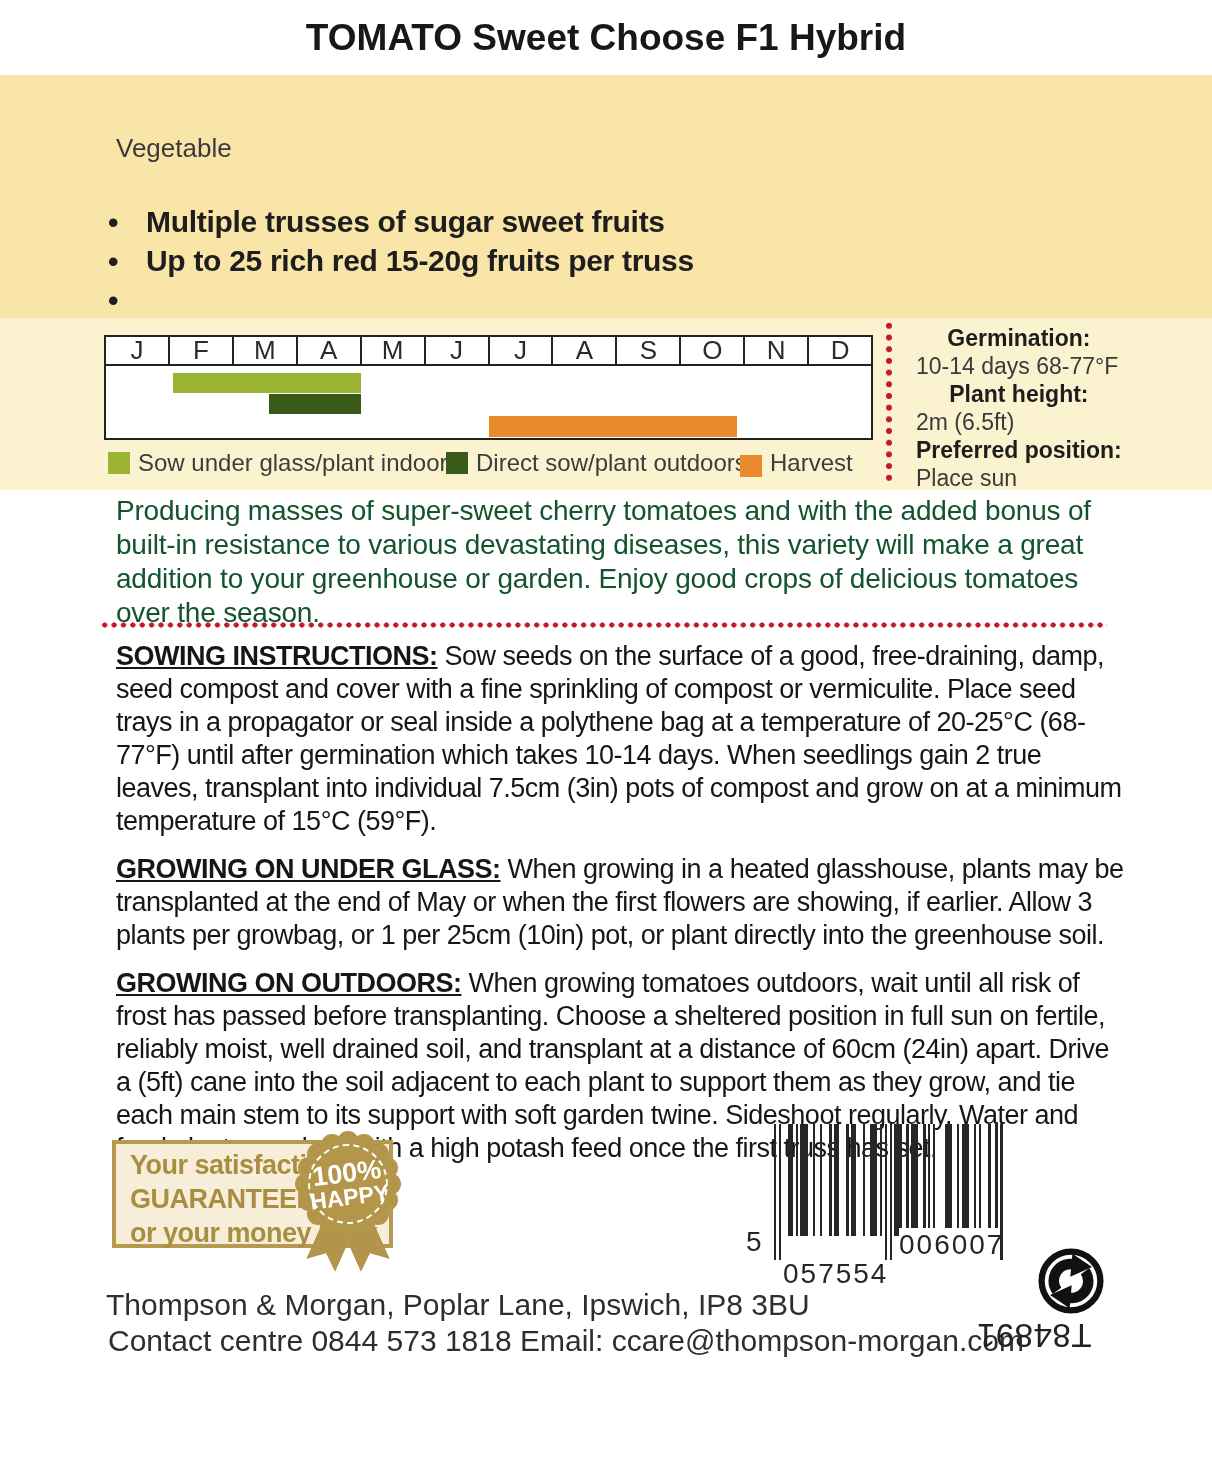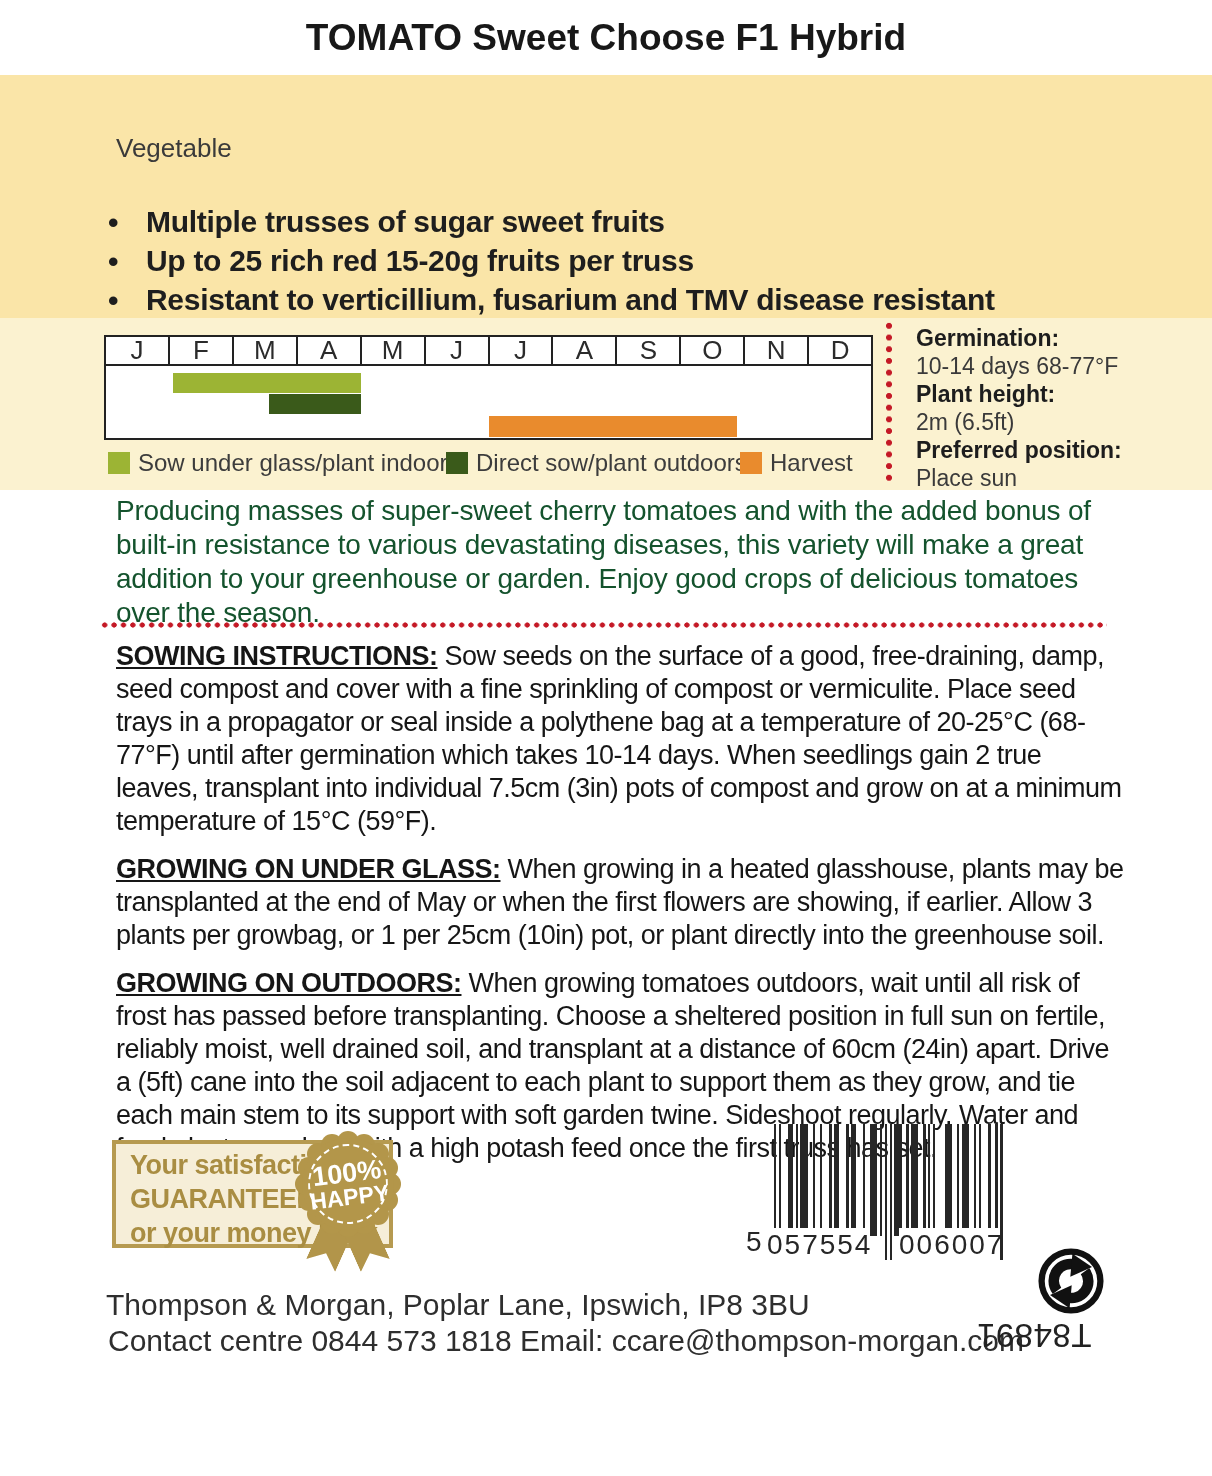--- a/index.html
+++ b/index.html
@@ -31,21 +31,21 @@
   .cal-bar.r0{top:7px;}
   .cal-bar.r1{top:28px;}
   .cal-bar.r2{top:50px;height:21px;}
   .legend{position:absolute;left:108px;top:131px;width:780px;font-size:24px;color:#3c3c3c;}
   .legend-item{position:absolute;display:flex;align-items:center;white-space:nowrap;}
   .legend-swatch{display:inline-block;width:22px;height:22px;margin-right:8px;}
   .vdots{position:absolute;left:883px;top:2px;width:12px;height:164px;
          background-image:radial-gradient(circle,#c41926 2.7px,transparent 3.3px);
          background-size:12px 11.7px;background-position:center top;background-repeat:repeat-y;}
   .info{position:absolute;left:916px;top:6px;line-height:28px;}
-  .info .lbl{font-size:23px;font-weight:700;color:#1d1d1d;}
+  .info .lbl{font-size:23px;font-weight:700;color:#1d1d1d;text-align:center;}
   .info .val{font-size:23px;color:#3a3a3a;}
 
   
   .description{position:absolute;left:116px;top:494px;width:980px;font-size:28px;line-height:34px;
                color:#14532d;letter-spacing:-0.2px;}
   .hdots{position:absolute;left:100px;top:620px;width:1007px;height:10px;
          background-image:radial-gradient(circle,#c41926 2.3px,transparent 2.9px);
          background-size:9.4px 10px;background-position:left center;background-repeat:repeat-x;}
 
   
@@ -73,21 +73,21 @@
 
   
   .barcode{position:absolute;left:752px;top:1124px;width:262px;height:140px;}
   .bc-bars{position:absolute;left:22px;top:0;display:flex;align-items:flex-start;}
   .bc-mod{width:2.42px;height:112px;flex:none;}
   .bc-mod.on{background:#262626;}
   .bc-mod.guard{height:136px;}
   .bc-first{position:absolute;left:-6px;top:102px;font-size:28px;color:#262626;}
   .bc-digits{position:absolute;top:104px;height:34px;background:#fff;font-size:28px;color:#262626;
              letter-spacing:2px;text-align:center;line-height:34px;}
-  .bc-digits.g1{left:15px;width:99px;}
+  .bc-digits.g1{left:31px;width:99px;margin-top:29px;}
   .bc-digits.g2{left:147px;width:99px;text-align:right;}
 
   
   .standards{position:absolute;left:110px;top:1262px;font-size:24px;font-style:italic;color:#333;}
   .address{position:absolute;left:106px;top:1288px;font-size:30px;color:#2e2e2e;}
   .contact{position:absolute;left:108px;top:1324px;font-size:30px;color:#2e2e2e;}
   .greendot{position:absolute;left:1036px;top:1246px;}
   .tcode{position:absolute;left:972px;top:1316px;width:124px;font-size:33px;color:#222;
          transform:rotate(180deg);text-align:center;letter-spacing:0.5px;}
 </style>
@@ -106,21 +106,20 @@
       <div class="feature">
         <span class="dot">•</span>
         <span>Multiple trusses of sugar sweet fruits</span>
       </div>
       <div class="feature">
         <span class="dot">•</span>
         <span>Up to 25 rich red 15-20g fruits per truss</span>
       </div>
       <div class="feature">
         <span class="dot">•</span>
-        <span>Resistant to verticillium, fusarium and TMV disease resistant</span>
       </div>
     </div>
   </div>
 
   <div class="band2">
     <div class="cal">
       <div class="cal-head">
         <div class="mcell">J</div>
         <div class="mcell">F</div>
         <div class="mcell">M</div>
@@ -143,21 +142,21 @@
 
     <div class="legend">
       <span class="legend-item" style="left:0;">
         <span class="legend-swatch" style="background: rgb(156, 180, 52);"></span>
         <span>Sow under glass/plant indoors</span>
       </span>
       <span class="legend-item" style="left:338px;">
         <span class="legend-swatch" style="background: rgb(58, 90, 26);"></span>
         <span>Direct sow/plant outdoors</span>
       </span>
-      <span class="legend-item" style="left:632px;">
+      <span class="legend-item" style="left:632px;align-items:flex-end;">
         <span class="legend-swatch" style="background: rgb(233, 139, 45);"></span>
         <span>Harvest</span>
       </span>
     </div>
 
     <div class="vdots"></div>
 
     <div class="info">
       <div class="lbl">Germination:</div>
       <div class="val">10-14 days 68-77°F</div>

